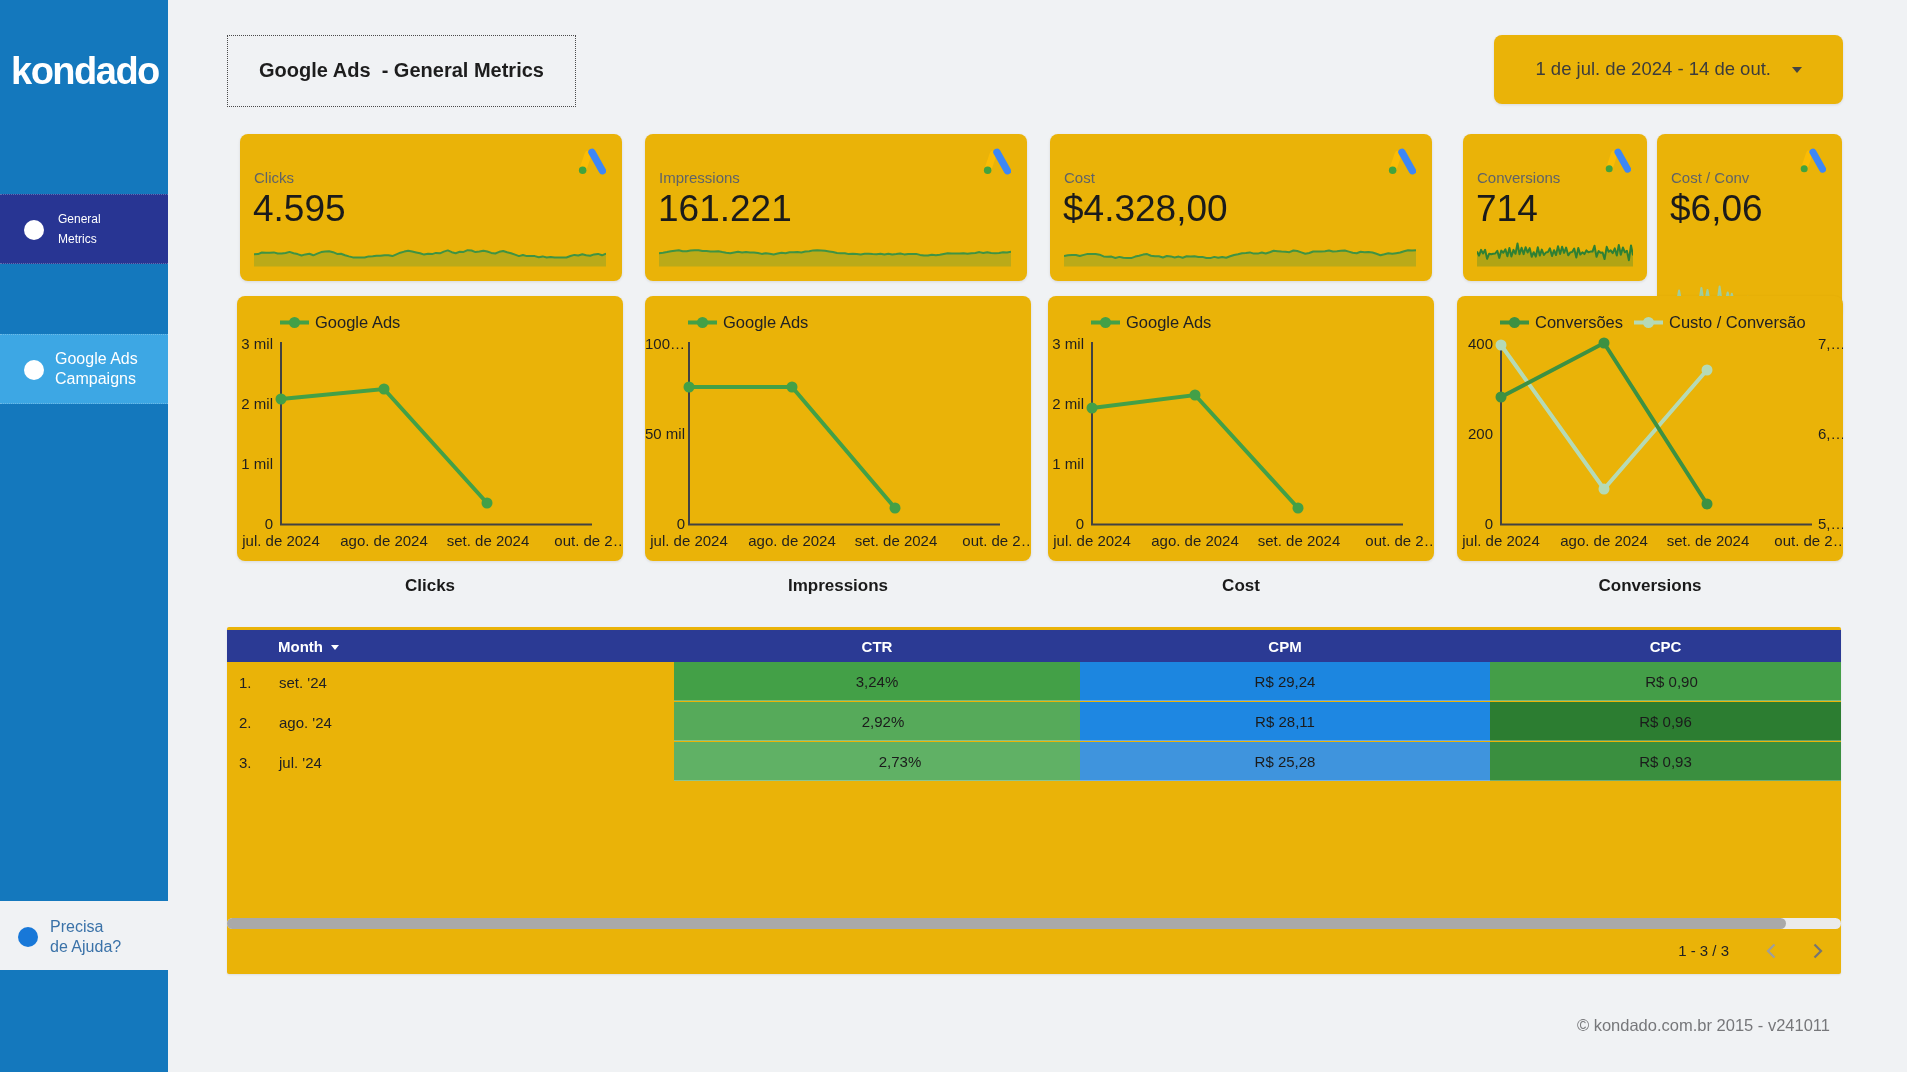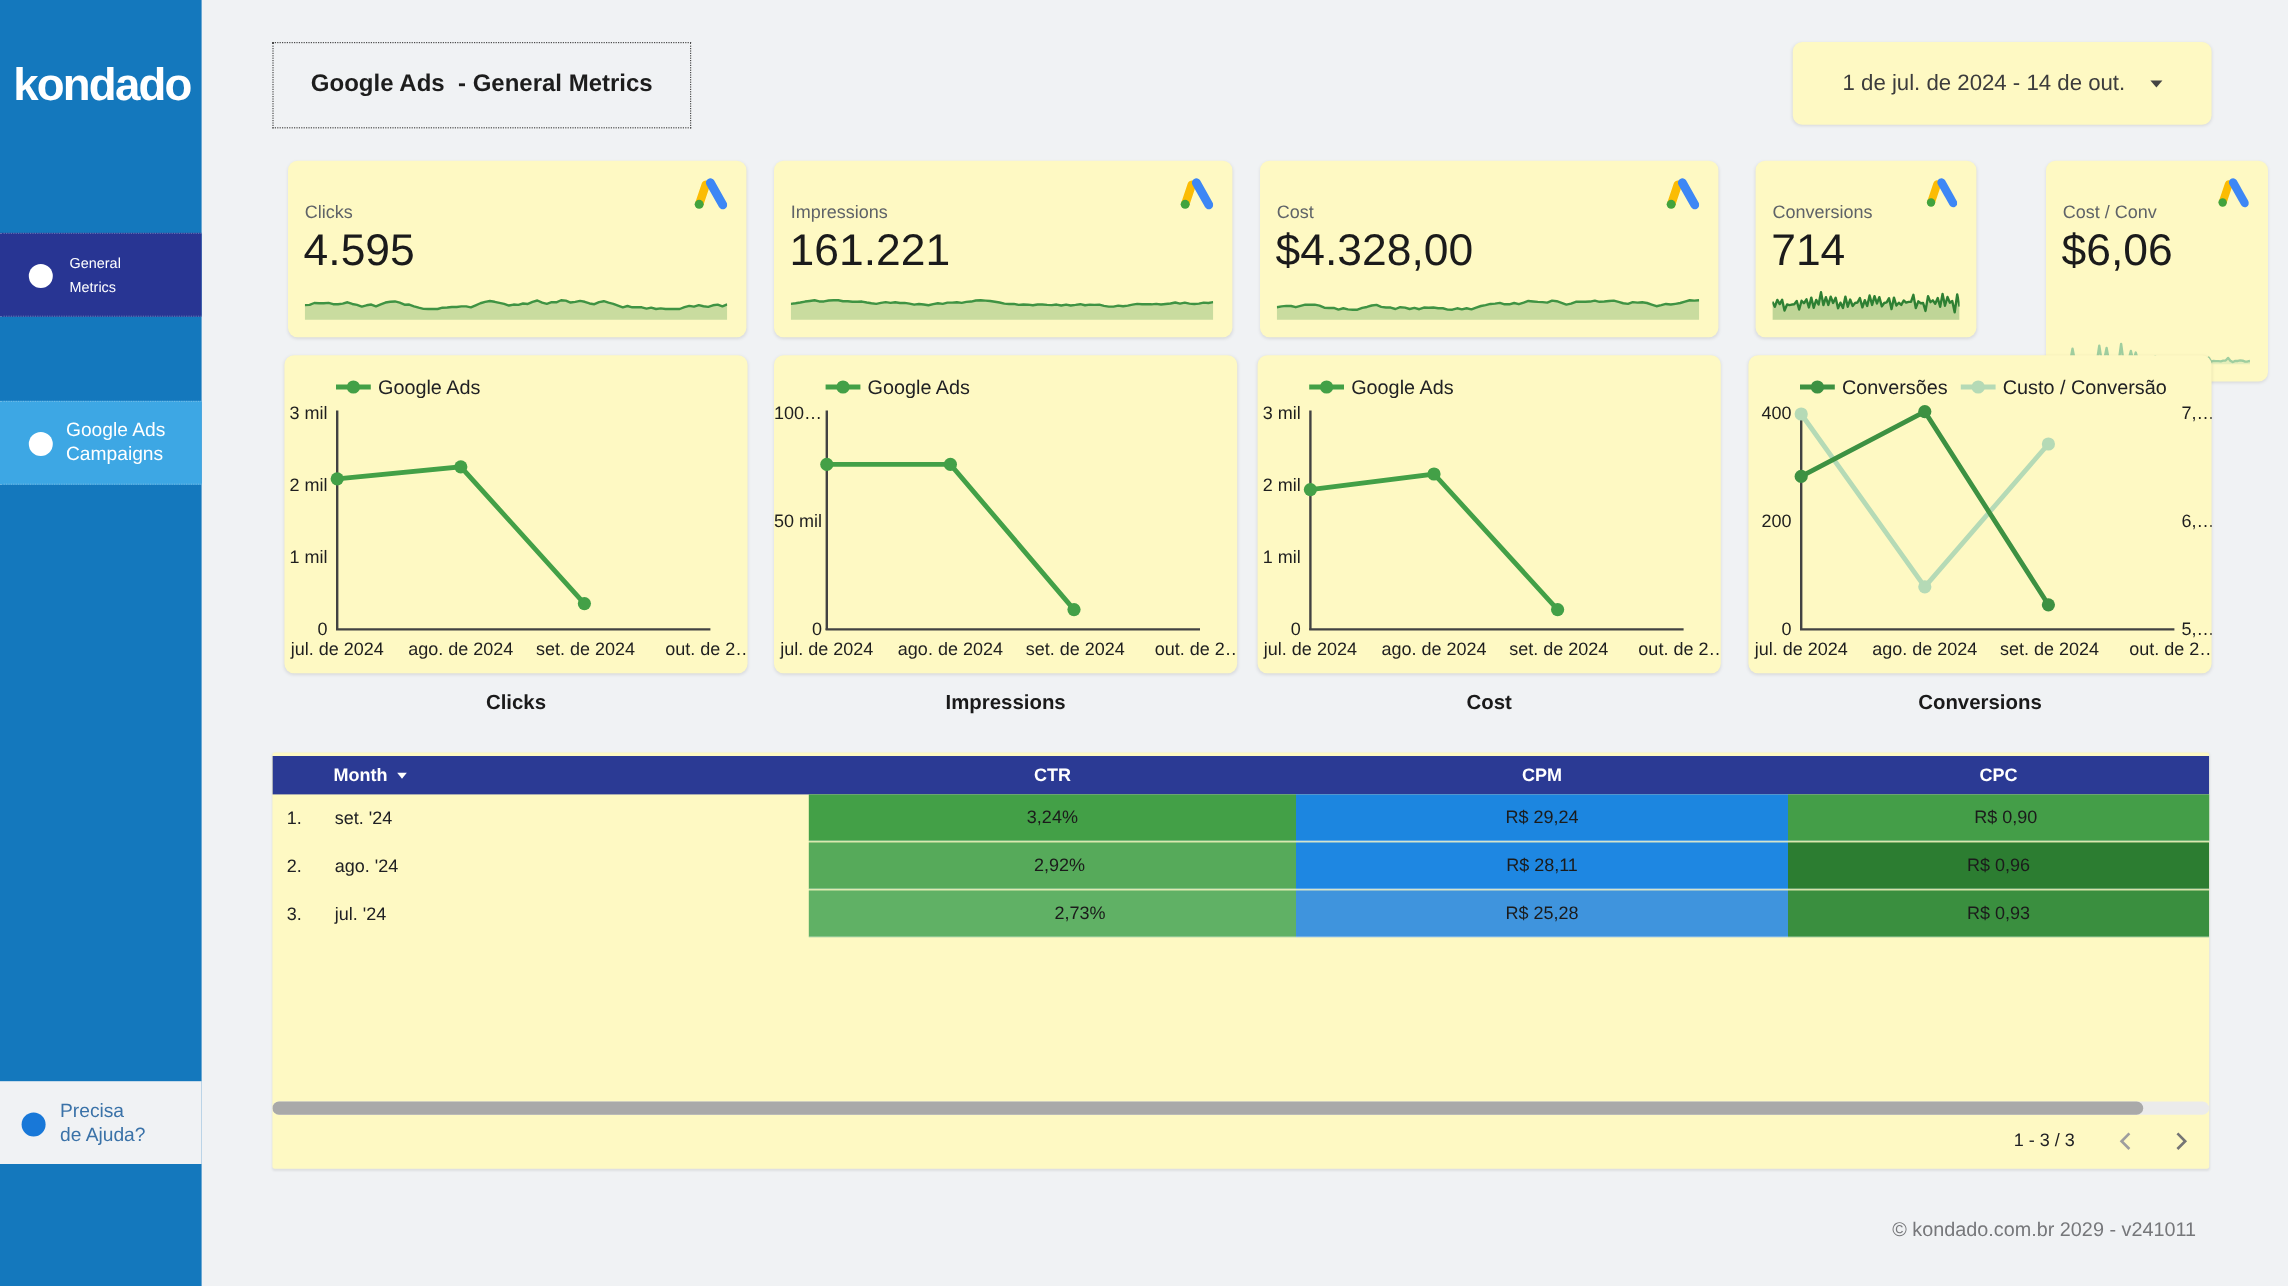--- a/index.html
+++ b/index.html
@@ -1,18 +1,18 @@
 <!DOCTYPE html>
 <html><head>
 <meta charset="utf-8">
 <style>
   html,body{margin:0;padding:0;}
   body{width:1907px;height:1072px;background:#f0f2f4;font-family:"Liberation Sans",sans-serif;position:relative;overflow:hidden;}
   .abs{position:absolute;}
-  .card{position:absolute;background:#fef9c3;border-radius:8px;box-shadow:0 1px 3px rgba(0,0,0,0.10);overflow:hidden;}
+  .card{position:absolute;background:#eab308;border-radius:8px;box-shadow:0 1px 3px rgba(0,0,0,0.10);overflow:hidden;}
   .sclabel{font-size:15px;color:#5f6368;}
   .scval{font-size:37px;color:#1b1b1b;letter-spacing:0;}
   .cht{font-weight:bold;font-size:17px;color:#1a1a1a;text-align:center;}
   svg text{font-family:"Liberation Sans",sans-serif;}
 </style>
 </head>
 <body>
 
 <div class="abs" style="left:0;top:0;width:168px;height:1072px;background:#1478bd;"></div>
 <div class="abs" style="left:11px;top:50px;width:150px;color:#fff;font-size:38px;font-weight:bold;letter-spacing:-1.5px;">kondado</div>
@@ -78,21 +78,21 @@
 <circle cx="6.2" cy="20.8" r="3.5" fill="#41a33e"></circle>
 <line x1="14.9" y1="4.0" x2="24.6" y2="21.2" stroke="#3d87f5" stroke-width="6.9" stroke-linecap="round"></line>
 </svg>
 <div class="sclabel" style="position:absolute;left:14px;top:35px;">Conversions</div>
 <div class="scval" style="position:absolute;left:13px;top:54px;">714</div>
 <svg width="156" height="28" viewBox="0 0 156 28" style="position:absolute;left:14px;bottom:13px;">
 <polygon points="0,26.5 0.0,11.4 2.0,15.6 4.1,9.9 6.1,13.4 8.1,9.8 10.1,18.8 12.2,13.7 14.2,14.3 16.2,13.8 18.2,13.5 20.3,10.8 22.3,17.9 24.3,10.6 26.3,12.7 28.4,9.4 30.4,16.2 32.4,8.0 34.4,16.5 36.5,9.9 38.5,13.8 40.5,3.5 42.5,14.2 44.6,7.7 46.6,14.1 48.6,7.2 50.6,12.5 52.7,8.1 54.7,16.8 56.7,12.2 58.8,16.6 60.8,7.2 62.8,15.6 64.8,9.6 66.9,15.0 68.9,12.5 70.9,12.1 72.9,8.3 75.0,16.1 77.0,10.2 79.0,15.0 81.0,6.2 83.1,14.1 85.1,6.8 87.1,12.9 89.1,7.6 91.2,15.3 93.2,12.5 95.2,11.9 97.2,8.5 99.3,17.6 101.3,8.0 103.3,14.6 105.4,12.3 107.4,14.1 109.4,10.4 111.4,12.2 113.5,11.6 115.5,11.6 117.5,5.7 119.5,16.8 121.6,11.1 123.6,12.7 125.6,12.5 127.6,19.1 129.7,6.8 131.7,11.8 133.7,10.3 135.7,13.1 137.8,8.4 139.8,15.6 141.8,4.9 143.8,14.8 145.9,7.5 147.9,12.3 149.9,10.8 151.9,20.2 154.0,5.4 156.0,15.4 156,26.5" fill="#2e8033" fill-opacity="0.3"></polygon>
 <polyline points="0.0,11.4 2.0,15.6 4.1,9.9 6.1,13.4 8.1,9.8 10.1,18.8 12.2,13.7 14.2,14.3 16.2,13.8 18.2,13.5 20.3,10.8 22.3,17.9 24.3,10.6 26.3,12.7 28.4,9.4 30.4,16.2 32.4,8.0 34.4,16.5 36.5,9.9 38.5,13.8 40.5,3.5 42.5,14.2 44.6,7.7 46.6,14.1 48.6,7.2 50.6,12.5 52.7,8.1 54.7,16.8 56.7,12.2 58.8,16.6 60.8,7.2 62.8,15.6 64.8,9.6 66.9,15.0 68.9,12.5 70.9,12.1 72.9,8.3 75.0,16.1 77.0,10.2 79.0,15.0 81.0,6.2 83.1,14.1 85.1,6.8 87.1,12.9 89.1,7.6 91.2,15.3 93.2,12.5 95.2,11.9 97.2,8.5 99.3,17.6 101.3,8.0 103.3,14.6 105.4,12.3 107.4,14.1 109.4,10.4 111.4,12.2 113.5,11.6 115.5,11.6 117.5,5.7 119.5,16.8 121.6,11.1 123.6,12.7 125.6,12.5 127.6,19.1 129.7,6.8 131.7,11.8 133.7,10.3 135.7,13.1 137.8,8.4 139.8,15.6 141.8,4.9 143.8,14.8 145.9,7.5 147.9,12.3 149.9,10.8 151.9,20.2 154.0,5.4 156.0,15.4" fill="none" stroke="#2e8033" stroke-width="2" stroke-linejoin="round"></polyline>
 </svg>
 </div>
-<div class="card" style="left:1657px;top:134px;width:185px;height:184px;margin-left:48px;">
+<div class="card" style="left:1657px;top:134px;width:185px;height:184px;">
 <svg width="28" height="26.0" viewBox="0 0 28 26" style="position:absolute;right:16px;top:14px;">
 <line x1="11.3" y1="5.6" x2="6.4" y2="20.2" stroke="#fbbc04" stroke-width="6.6" stroke-linecap="round"></line>
 <circle cx="6.2" cy="20.8" r="3.5" fill="#41a33e"></circle>
 <line x1="14.9" y1="4.0" x2="24.6" y2="21.2" stroke="#3d87f5" stroke-width="6.9" stroke-linecap="round"></line>
 </svg>
 <div class="sclabel" style="position:absolute;left:14px;top:35px;">Cost / Conv</div>
 <div class="scval" style="position:absolute;left:13px;top:54px;">$6,06</div>
 <svg width="156" height="28" viewBox="0 0 156 28" style="position:absolute;left:14px;bottom:13px;">
 <polygon points="0,26.5 0.0,24.3 2.0,24.6 4.1,23.8 6.1,24.7 8.1,13.5 10.1,24.3 12.2,24.7 14.2,24.0 16.2,24.7 18.2,24.1 20.3,24.7 22.3,24.7 24.3,24.2 26.3,23.6 28.4,24.6 30.4,11.0 32.4,23.9 34.4,23.4 36.5,12.9 38.5,24.2 40.5,23.3 42.5,24.7 44.6,23.5 46.6,24.4 48.6,9.6 50.6,24.6 52.7,24.3 54.7,23.6 56.7,15.5 58.8,23.9 60.8,16.8 62.8,24.2 64.8,24.0 66.9,24.7 68.9,24.7 70.9,24.5 72.9,23.8 75.0,24.2 77.0,19.8 79.0,23.9 81.0,24.1 83.1,24.4 85.1,23.6 87.1,23.8 89.1,24.4 91.2,23.9 93.2,24.0 95.2,23.5 97.2,23.7 99.3,24.4 101.3,23.3 103.3,24.6 105.4,24.2 107.4,23.7 109.4,24.6 111.4,21.9 113.5,24.7 115.5,23.8 117.5,23.7 119.5,23.9 121.6,21.0 123.6,24.3 125.6,23.8 127.6,23.9 129.7,23.9 131.7,24.1 133.7,23.5 135.7,23.4 137.8,21.3 139.8,23.8 141.8,24.7 143.8,23.7 145.9,23.8 147.9,23.3 149.9,23.6 151.9,24.4 154.0,24.2 156.0,23.8 156,26.5" fill="#9fce9f" fill-opacity="0.25"></polygon>
 <polyline points="0.0,24.3 2.0,24.6 4.1,23.8 6.1,24.7 8.1,13.5 10.1,24.3 12.2,24.7 14.2,24.0 16.2,24.7 18.2,24.1 20.3,24.7 22.3,24.7 24.3,24.2 26.3,23.6 28.4,24.6 30.4,11.0 32.4,23.9 34.4,23.4 36.5,12.9 38.5,24.2 40.5,23.3 42.5,24.7 44.6,23.5 46.6,24.4 48.6,9.6 50.6,24.6 52.7,24.3 54.7,23.6 56.7,15.5 58.8,23.9 60.8,16.8 62.8,24.2 64.8,24.0 66.9,24.7 68.9,24.7 70.9,24.5 72.9,23.8 75.0,24.2 77.0,19.8 79.0,23.9 81.0,24.1 83.1,24.4 85.1,23.6 87.1,23.8 89.1,24.4 91.2,23.9 93.2,24.0 95.2,23.5 97.2,23.7 99.3,24.4 101.3,23.3 103.3,24.6 105.4,24.2 107.4,23.7 109.4,24.6 111.4,21.9 113.5,24.7 115.5,23.8 117.5,23.7 119.5,23.9 121.6,21.0 123.6,24.3 125.6,23.8 127.6,23.9 129.7,23.9 131.7,24.1 133.7,23.5 135.7,23.4 137.8,21.3 139.8,23.8 141.8,24.7 143.8,23.7 145.9,23.8 147.9,23.3 149.9,23.6 151.9,24.4 154.0,24.2 156.0,23.8" fill="none" stroke="#9fce9f" stroke-width="2" stroke-linejoin="round"></polyline>
@@ -224,13 +224,13 @@
 <div style="position:absolute;left:0;top:291px;width:1559px;height:11px;background:#a9a9a9;border-radius:6px;"></div>
 <div style="position:absolute;right:112px;top:315px;font-size:15px;color:#202124;">1 - 3 / 3</div>
 <svg style="position:absolute;right:57px;top:312px;" width="24" height="24" viewBox="0 0 24 24">
       <polyline points="14.5,5.5 8,12 14.5,18.5" fill="none" stroke="#9e9e9e" stroke-width="2.2"></polyline>
     </svg>
 <svg style="position:absolute;right:12px;top:312px;" width="24" height="24" viewBox="0 0 24 24">
       <polyline points="9.5,5.5 16,12 9.5,18.5" fill="none" stroke="#757575" stroke-width="2.2"></polyline>
     </svg>
 </div>
 
-<div class="abs" style="left:1370px;top:1016px;width:460px;text-align:right;font-size:16.5px;color:#76777a;">© kondado.com.br 2029 - v241011</div>
+<div class="abs" style="left:1370px;top:1016px;width:460px;text-align:right;font-size:16.5px;color:#76777a;">© kondado.com.br 2015 - v241011</div>
 
 </body></html>

